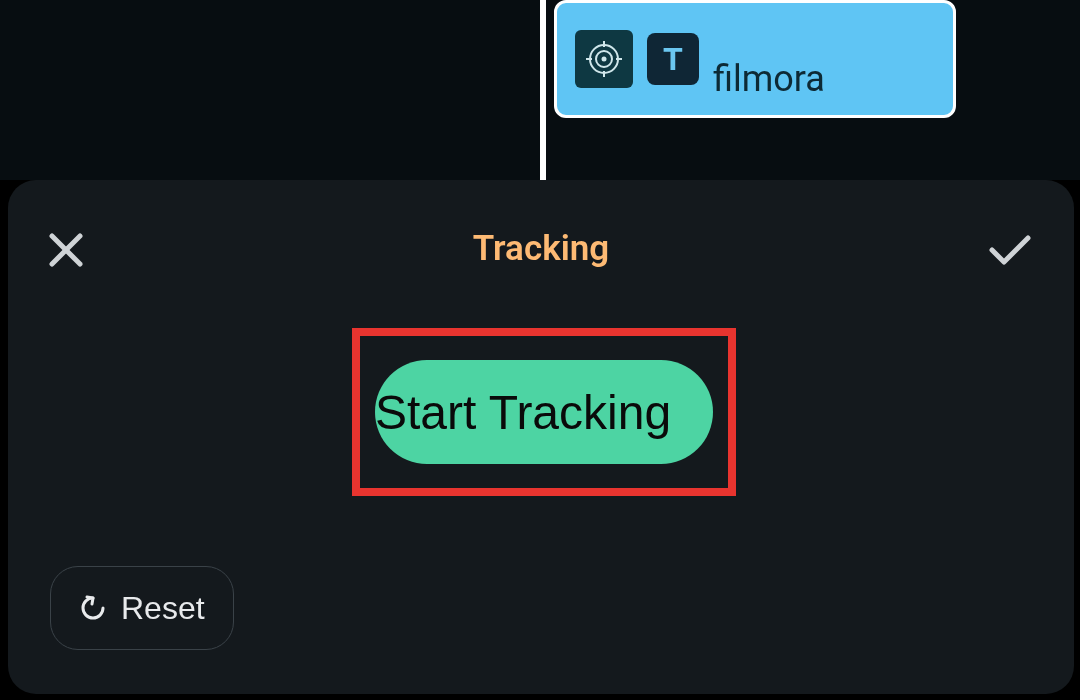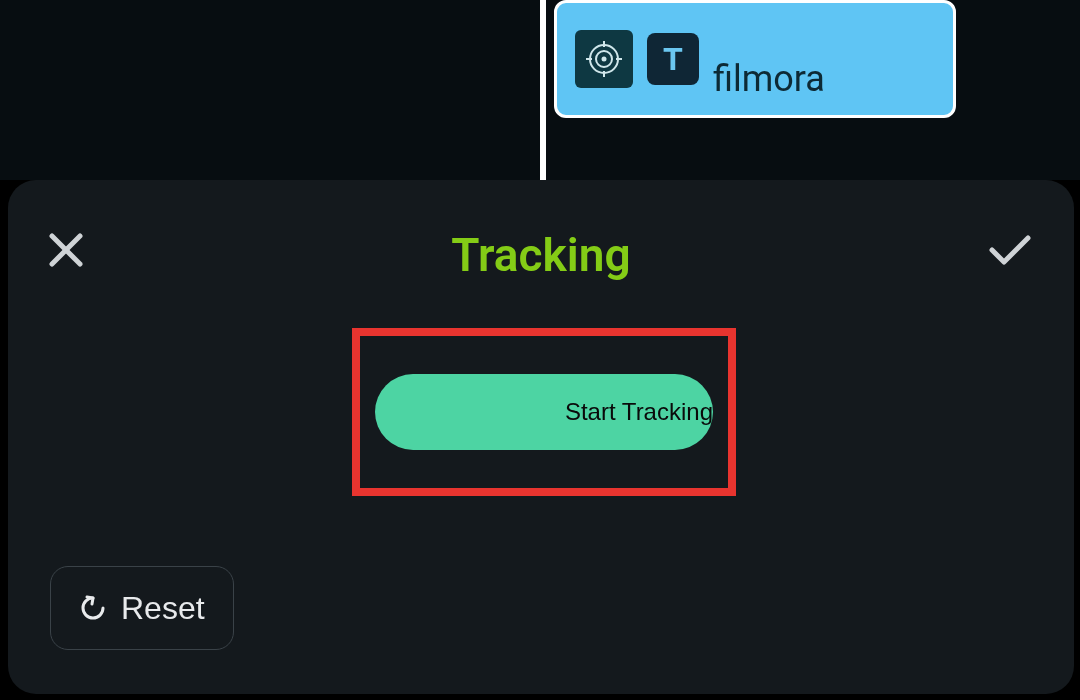--- a/index.html
+++ b/index.html
@@ -94,57 +94,57 @@
       color: #cfd3d6;
     }
     .confirm-btn {
       position: absolute;
       right: 40px;
       top: 50px;
       cursor: pointer;
       color: #cfd3d6;
     }
     .panel-title {
-      color: #84cc16;
-      font-size: 46px;
+      color: #fdba74;
+      font-size: 35px;
       font-weight: 600;
     }
     .highlight-box {
       position: absolute;
       left: 352px;
       top: 328px;
       width: 384px;
       height: 168px;
       border: 8px solid #e8342f;
       display: flex;
       align-items: center;
       justify-content: center;
     }
     .start-tracking-btn {
       width: 338px;
-      height: 76px;
+      height: 104px;
       background: #4dd4a3;
       border-radius: 52px;
       display: flex;
       align-items: center;
-      justify-content: flex-end;
+      justify-content: flex-start;
       color: #0a0a0a;
-      font-size: 24px;
+      font-size: 48px;
       font-weight: 500;
       cursor: pointer;
       border: none;
     }
     .reset-btn {
       position: absolute;
       left: 50px;
       bottom: 50px;
       height: 84px;
       padding: 0 28px;
       border: 1.5px solid #3a4248;
-      border-radius: 18px;
+      border-radius: 28px;
       display: flex;
       align-items: center;
       gap: 14px;
       background: transparent;
       cursor: pointer;
       color: #e8eaec;
     }
     .reset-label {
       font-size: 32px;
       color: #e8eaec;

